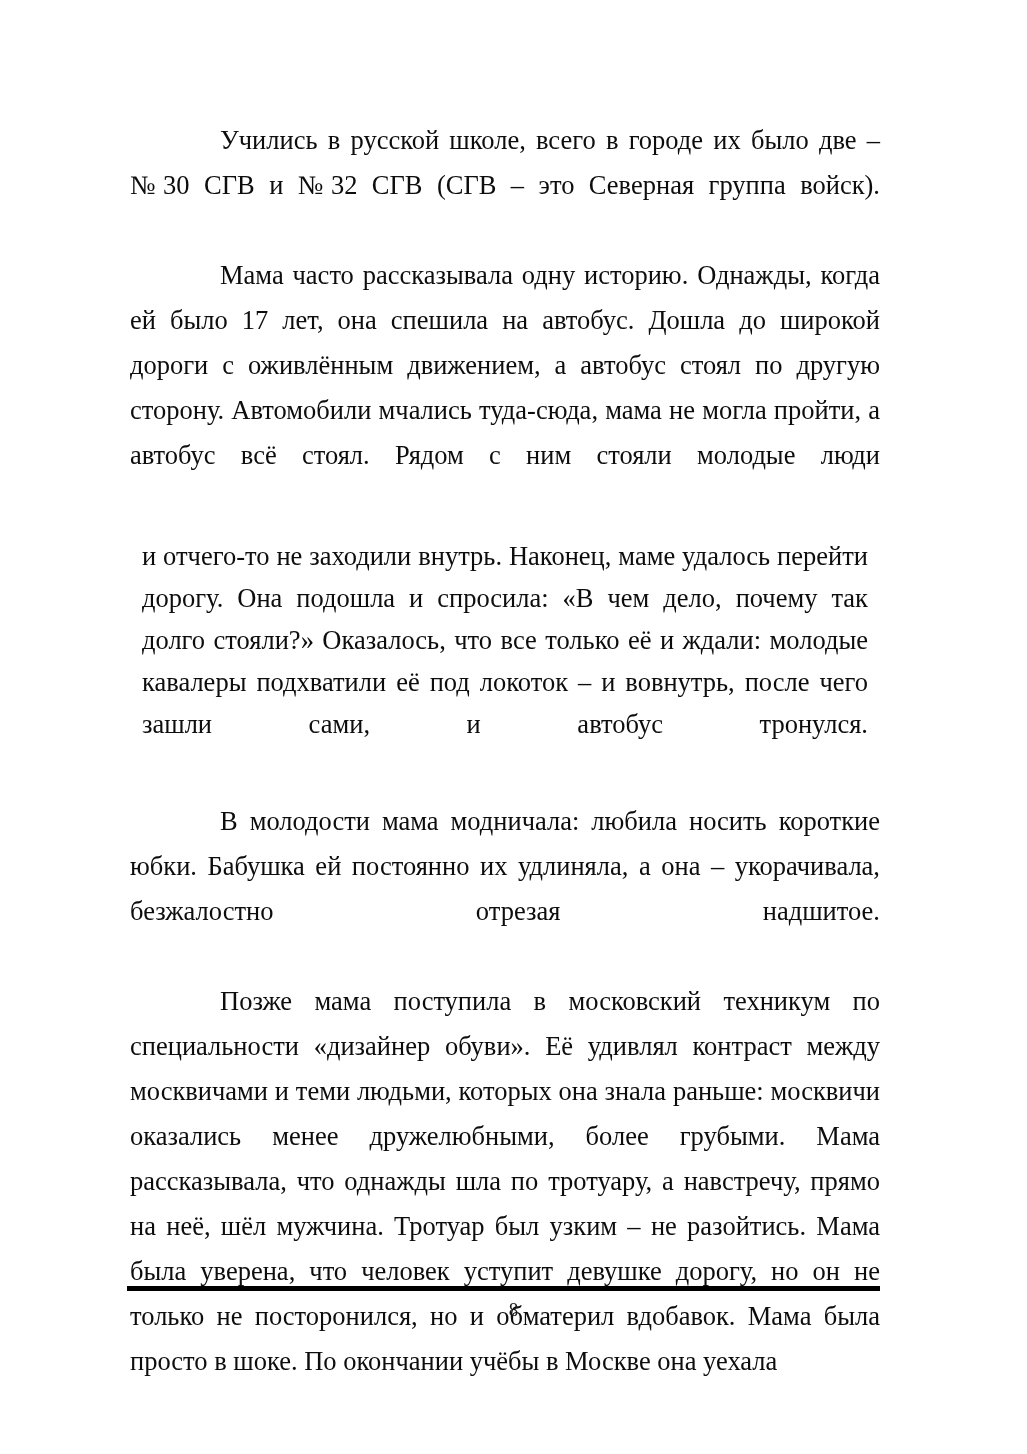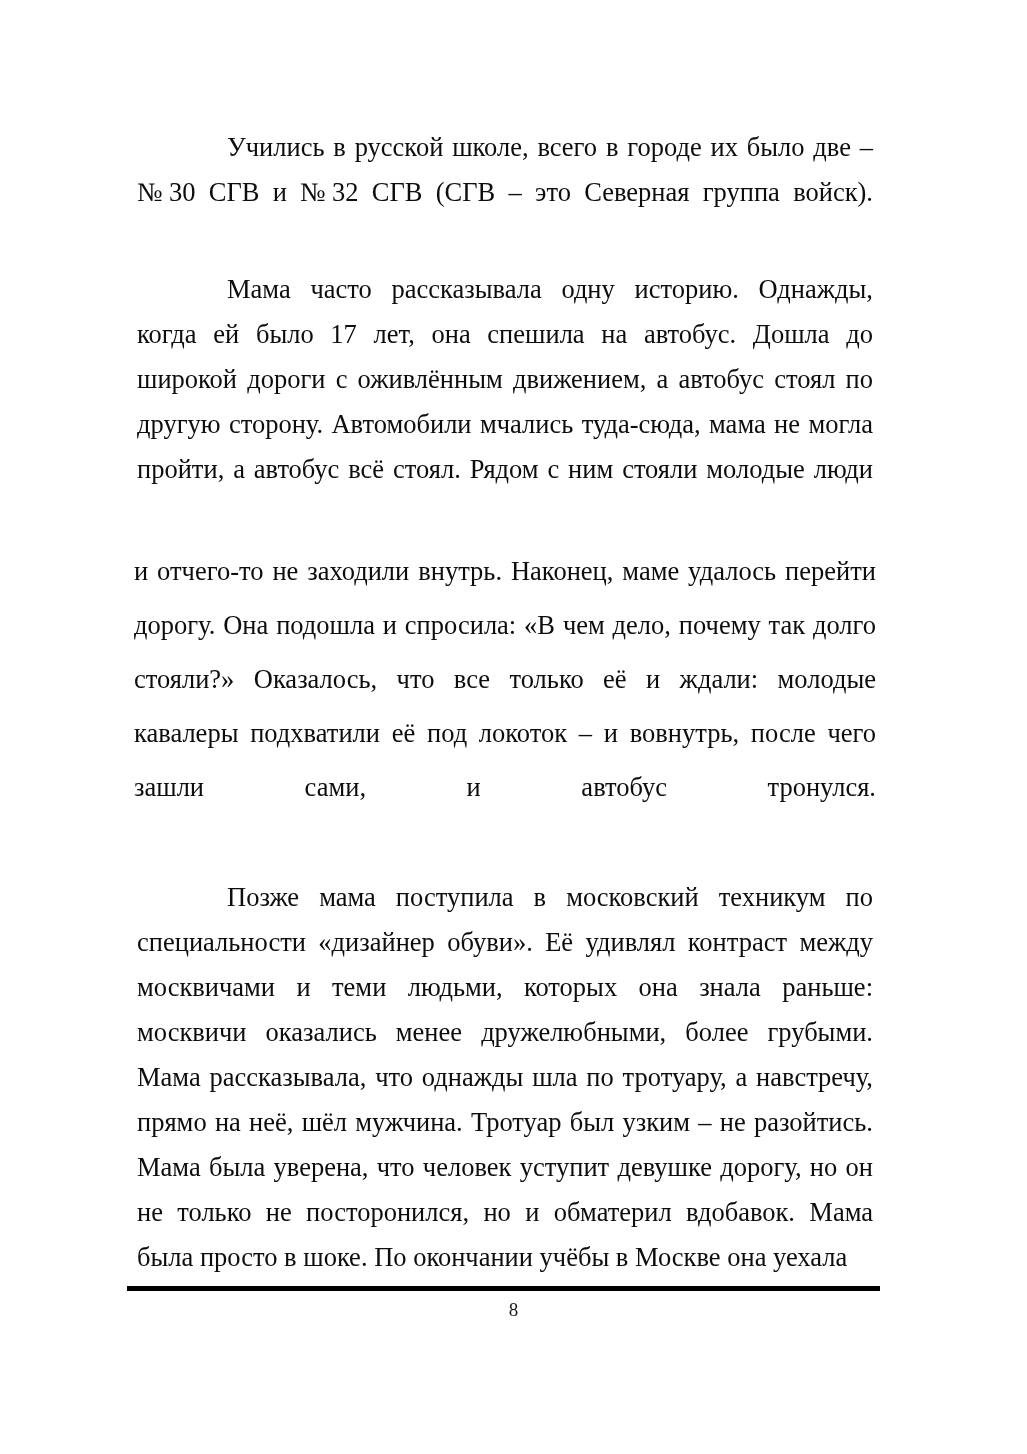--- a/index.html
+++ b/index.html
@@ -17,33 +17,33 @@
     font-family: "Liberation Serif", "DejaVu Serif", serif;
     color: #000000;
   }
   .text-body {
     position: absolute;
     left: 130px;
     top: 118px;
     width: 750px;
   }
   .para {
-    margin: 7px;
+    margin: 0;
     font-size: 26.5px;
     line-height: 45px;
     text-align: justify;
     text-justify: inter-word;
     text-indent: 90px;
     color: #0d0d0d;
     -webkit-font-smoothing: none;
   }
   .para-seg {
-    margin: 4px;
+    margin: 12px;
     font-size: 26.5px;
-    line-height: 54px;
+    line-height: 42px;
     text-align: justify;
     text-justify: inter-word;
     text-indent: 0;
     color: #0d0d0d;
   }
   
   .para::after,
   .para-seg::after {
     content: "";
     display: inline-block;
@@ -84,20 +84,21 @@
 <div class="page">
 
   <div class="text-body">
 
     <p class="para">Учились в русской школе, всего в городе их было две – №30 СГВ и №32 СГВ (СГВ – это Северная группа войск).</p>
 
     <p class="para">Мама часто рассказывала одну историю. Однажды, когда ей было 17 лет, она спешила на автобус. Дошла до широкой дороги с оживлённым движением, а автобус стоял по другую сторону. Автомобили мчались туда-сюда, мама не могла пройти, а автобус всё стоял. Рядом с ним стояли молодые люди</p>
 
     <p class="para-seg">и отчего-то не заходили внутрь. Наконец, маме удалось перейти дорогу. Она подошла и спросила: «В чем дело, почему так долго стояли?» Оказалось, что все только её и ждали: молодые кавалеры подхватили её под локоток – и вовнутрь, после чего зашли сами, и автобус тронулся.</p>
 
+    <p class="para">В молодости мама модничала: любила носить короткие юбки. Бабушка ей постоянно их удлиняла, а она – укорачивала, безжалостно отрезая надшитое.</p>
 
     <p class="para no-stretch">Позже мама поступила в московский техникум по специальности «дизайнер обуви». Её удивлял контраст между москвичами и теми людьми, которых она знала раньше: москвичи оказались менее дружелюбными, более грубыми. Мама рассказывала, что однажды шла по тротуару, а навстречу, прямо на неё, шёл мужчина. Тротуар был узким – не разойтись. Мама была уверена, что человек уступит девушке дорогу, но он не только не посторонился, но и обматерил вдобавок. Мама была просто в шоке. По окончании учёбы в Москве она уехала</p>
 
   </div>
 
   <div class="footer">
     <div class="footer-rule"></div>
     <div class="page-number">8</div>
   </div>
 

